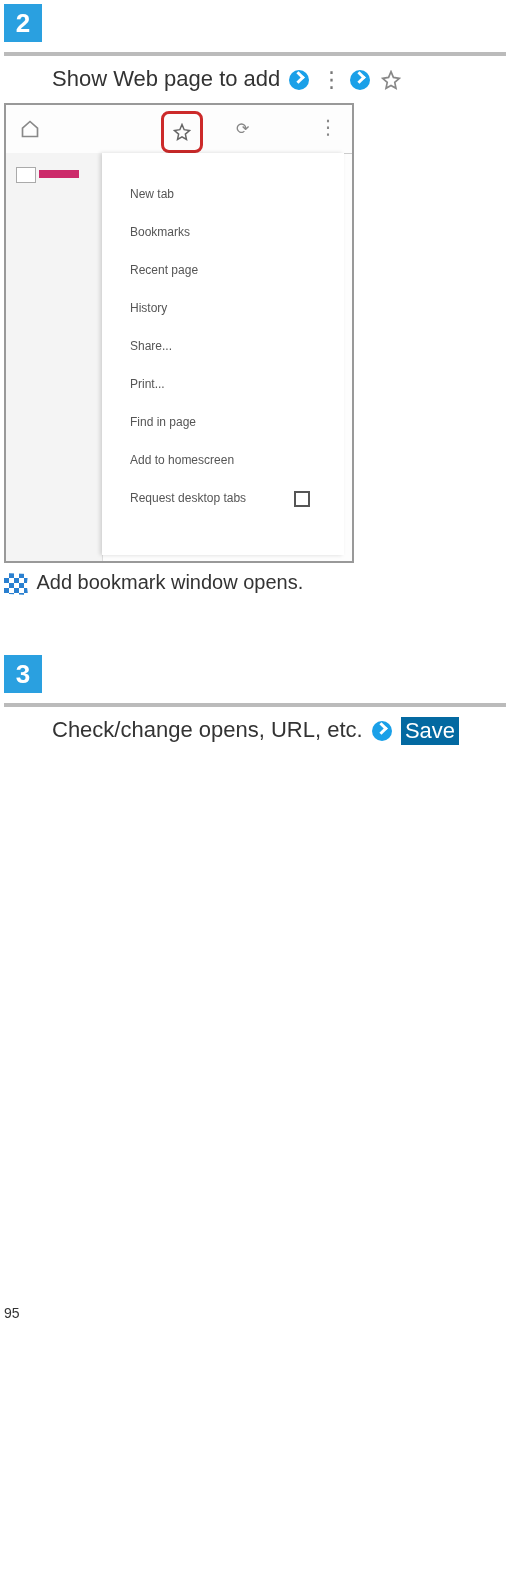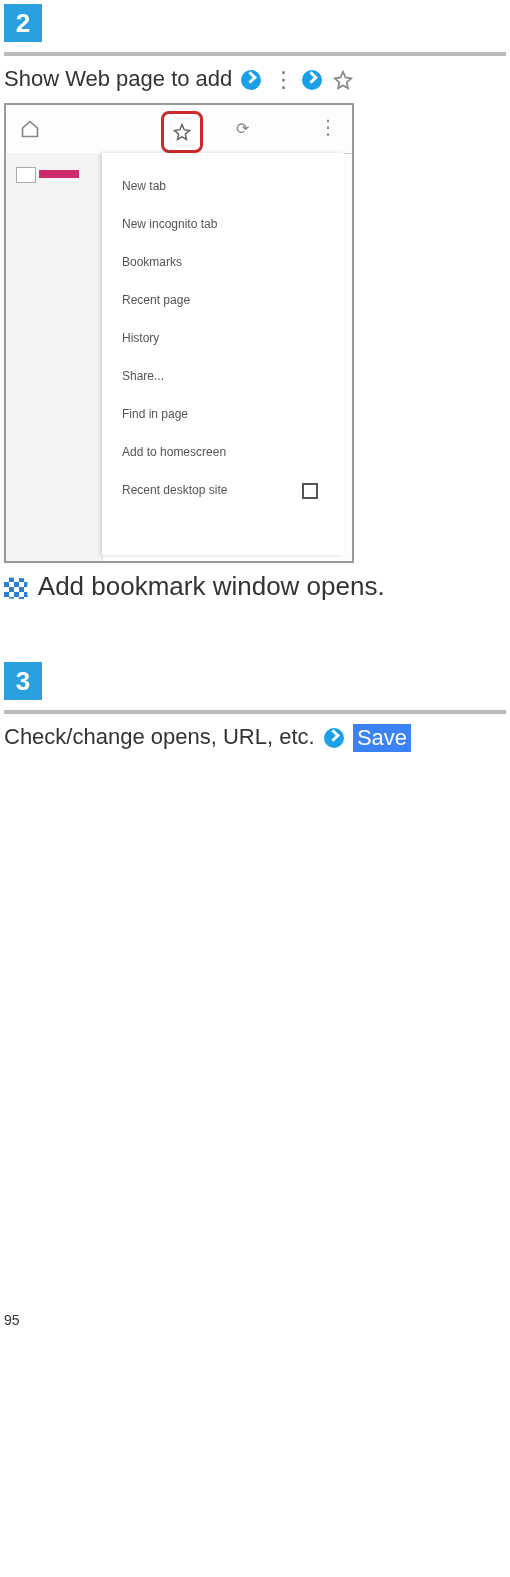--- a/index.html
+++ b/index.html
@@ -22,20 +22,21 @@
     line-height: 38px;
     margin-bottom: 4px;
   }
   .hr {
     height: 4px;
     background: #bbb;
     margin: 6px 0 10px 0;
   }
   .step-line {
     margin-bottom: 10px;
+    margin-left: 48px;
   }
   .arrow-circle {
     width: 20px;
     height: 20px;
     border-radius: 50%;
     background: #1aa0e8;
     position: relative;
     display: inline-block;
     vertical-align: middle;
     margin: 0 3px;
@@ -64,21 +65,21 @@
   .star-icon {
     display: inline-block;
     width: 20px;
     height: 20px;
     vertical-align: middle;
     margin: 0 2px;
   }
   .star-icon svg { width: 20px; height: 20px; }
   .save-btn {
     display: inline-block;
-    background: #3b82f6;
+    background: #0369a1;
     color: #fff;
     padding: 1px 4px;
     vertical-align: middle;
     font-size: 22px;
   }
   
   .screenshot {
     border: 2px solid #999;
     width: 350px;
     height: 460px;
@@ -150,21 +151,21 @@
     content:"";
     position:absolute;left:22px;top:2px;width:40px;height:8px;background:#cc2a6a;
   }
   .ss-menu-wrap {
     position:absolute;
     left:96px;top:48px;right:8px;bottom:6px;
     background:#fff;
     box-shadow:-2px 0 4px rgba(0,0,0,0.15);
   }
   .ss-menu {
-    list-style:none;margin:4px;padding:10px 16px;
+    list-style:none;margin:12px;padding:10px 16px;
   }
   .ss-menu li {
     padding:12px 0;
     color:#555;
     font-size:12px;
     filter: blur(0.6px);
     white-space:nowrap;
   }
   .ss-menu li.with-check {
     position:relative;
@@ -175,21 +176,21 @@
   }
   .flag-icon {
     display:inline-block;
     width:24px;height:22px;
     vertical-align:middle;
     margin-right:4px;
     background: repeating-conic-gradient(#2a80d0 0% 25%, #fff 0% 50%) 0 0/10px 10px;
     clip-path: polygon(0 0, 100% 5%, 95% 55%, 100% 100%, 0 95%);
   }
   .result-line {
-    font-size:26px;
+    font-size:20px;
   }
   .pad-top-big { margin-top: 60px; }
   .page-num {
     position: relative;
     margin-top: 560px;
     font-size:14px;
   }
 </style>
 </head>
 <body>
@@ -224,28 +225,28 @@
       </span>
       <span class="ss-reload">⟳</span>
       <span class="ss-dots">⋮</span>
     </div>
     <div class="ss-left">
       <span class="ss-left-badge"></span>
     </div>
     <div class="ss-menu-wrap">
       <ul class="ss-menu">
         <li>New tab</li>
-        <li>New incognito tab</li>
         <li>Bookmarks</li>
         <li>Recent page</li>
         <li>History</li>
         <li>Share...</li>
+        <li>Print...</li>
         <li>Find in page</li>
         <li>Add to homescreen</li>
-        <li class="with-check">Recent desktop site</li>
+        <li class="with-check">Request desktop tabs</li>
       </ul>
     </div>
   </div>
 
   <div class="result-line">
     <span class="flag-icon"></span>
     <span>Add bookmark window opens.</span>
   </div>
 </div>
 

